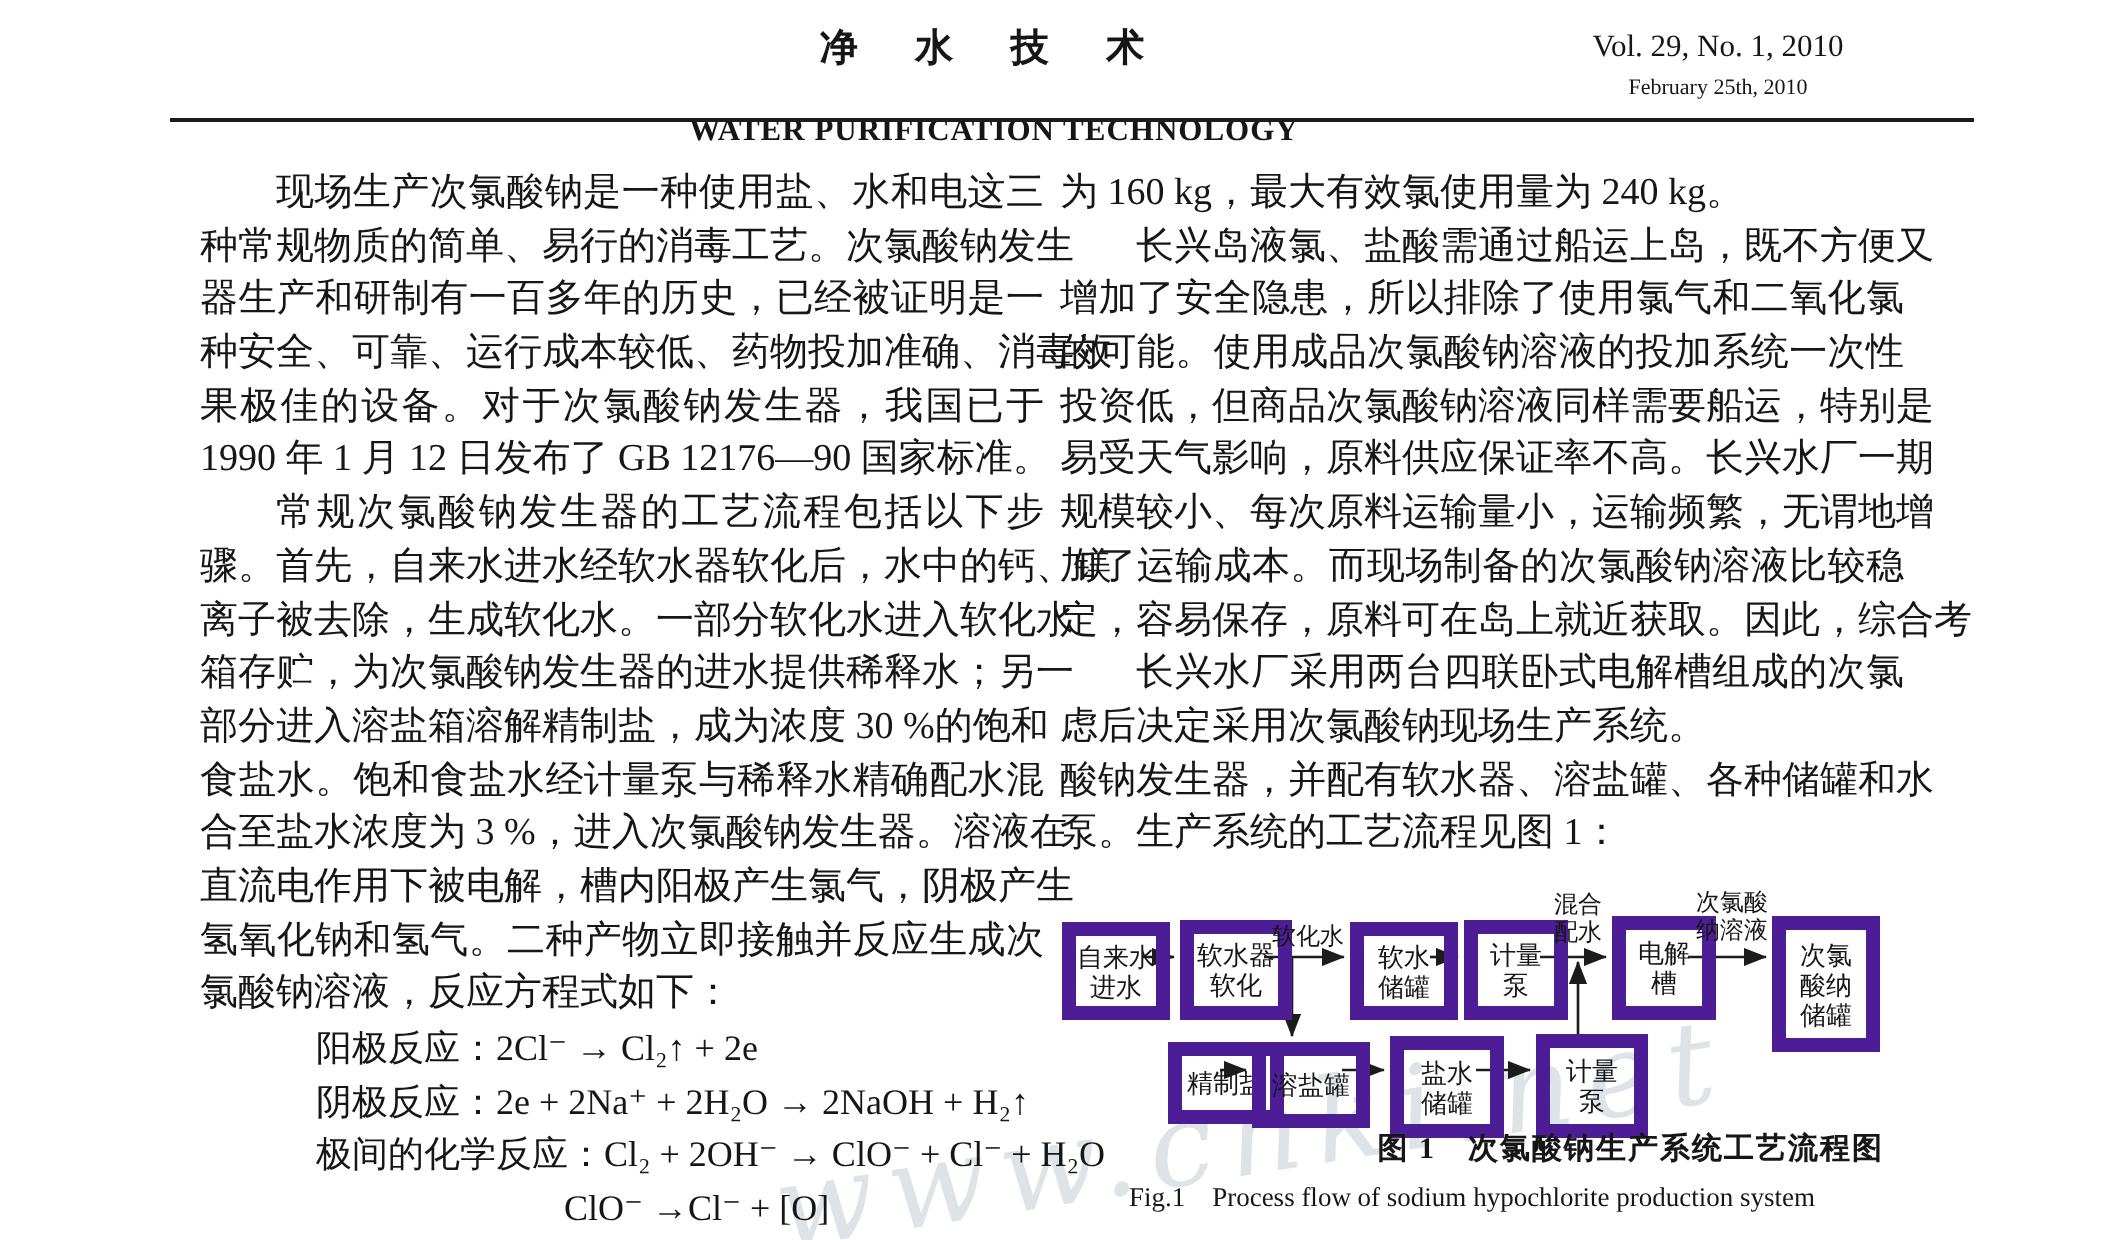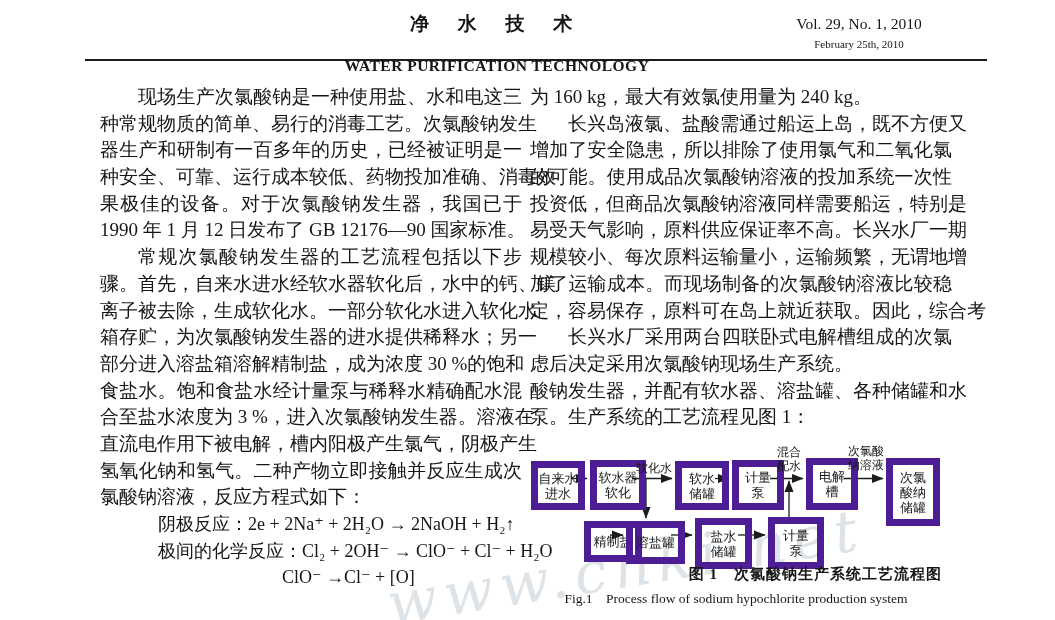--- a/index.html
+++ b/index.html
@@ -78,20 +78,21 @@
     <div class="line indent">常规次氯酸钠发生器的工艺流程包括以下步</div>
     <div class="line">骤。首先，自来水进水经软水器软化后，水中的钙、镁</div>
     <div class="line">离子被去除，生成软化水。一部分软化水进入软化水</div>
     <div class="line">箱存贮，为次氯酸钠发生器的进水提供稀释水；另一</div>
     <div class="line">部分进入溶盐箱溶解精制盐，成为浓度 30 %的饱和</div>
     <div class="line">食盐水。饱和食盐水经计量泵与稀释水精确配水混</div>
     <div class="line">合至盐水浓度为 3 %，进入次氯酸钠发生器。溶液在</div>
     <div class="line">直流电作用下被电解，槽内阳极产生氯气，阴极产生</div>
     <div class="line">氢氧化钠和氢气。二种产物立即接触并反应生成次</div>
     <div class="line last">氯酸钠溶液，反应方程式如下：</div>
+    <div class="eq">阳极反应：2Cl⁻ → Cl₂↑ + 2e</div>
     <div class="eq">阴极反应：2e + 2Na⁺ + 2H₂O → 2NaOH + H₂↑</div>
     <div class="eq">极间的化学反应：Cl₂ + 2OH⁻ → ClO⁻ + Cl⁻ + H₂O</div>
     <div class="eq center">ClO⁻ →Cl⁻ + [O]</div>
   </div>
 
   <div class="col col-right">
     <div class="line last">为 160 kg，最大有效氯使用量为 240 kg。</div>
     <div class="line indent">长兴岛液氯、盐酸需通过船运上岛，既不方便又</div>
     <div class="line">增加了安全隐患，所以排除了使用氯气和二氧化氯</div>
     <div class="line">的可能。使用成品次氯酸钠溶液的投加系统一次性</div>

